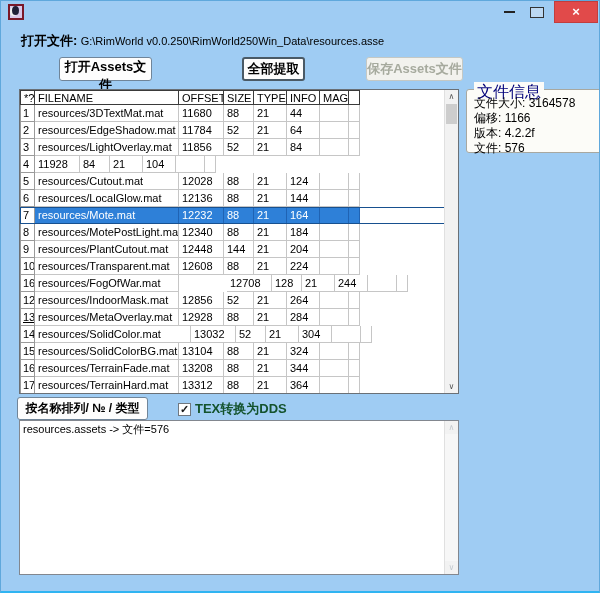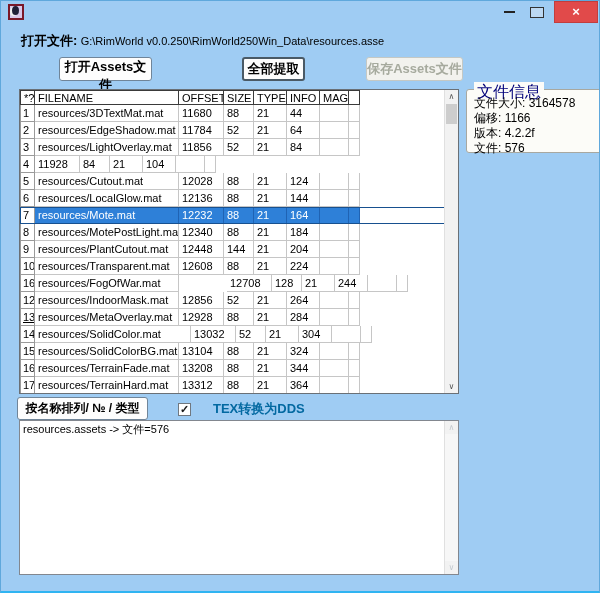--- a/index.html
+++ b/index.html
@@ -67,21 +67,21 @@
     background:#fcfcf8;border:1px solid #a8a8a0;border-radius:3px;box-sizing:border-box;}
   .fileinfo .gb-title{position:absolute;left:7px;top:-8px;background:#fcfcf8;padding:0 3px;
     font-size:16px;color:#00007a;white-space:nowrap;}
   .fileinfo .lines{position:absolute;left:7px;top:6px;right:0;font-size:12px;color:#000;
     line-height:15px;white-space:nowrap;overflow:hidden;}
   
   .btn-sort{left:16px;top:396px;width:131px;height:23px;font-size:12px;}
   .checkbox-row{position:absolute;left:177px;top:399px;display:flex;align-items:center;}
   .checkbox{width:13px;height:13px;background:#fff;border:1px solid #707880;box-sizing:border-box;
     font-size:11px;line-height:11px;text-align:center;color:#1a1a1a;font-weight:bold;}
-  .checkbox-label{margin-left:22px;font-size:13px;font-weight:bold;color:#0369a1;white-space:nowrap;}
+  .checkbox-label{margin-left:4px;font-size:13px;font-weight:bold;color:#14532d;white-space:nowrap;}
   
   .logbox{position:absolute;left:18px;top:419px;width:440px;height:155px;background:#fff;
     border:1px solid #82878f;box-sizing:border-box;overflow:hidden;}
   .log-text{position:absolute;left:3px;top:1px;right:16px;font-size:11px;color:#000;white-space:pre-wrap;}
   .logbox .vscroll{background:#f7f7f7;}
 </style>
 </head>
 <body>
 
 <div class="window" style="--winbg: #9fccf3; --sel: #2e80d8; --closebg: #e14a4a;">

